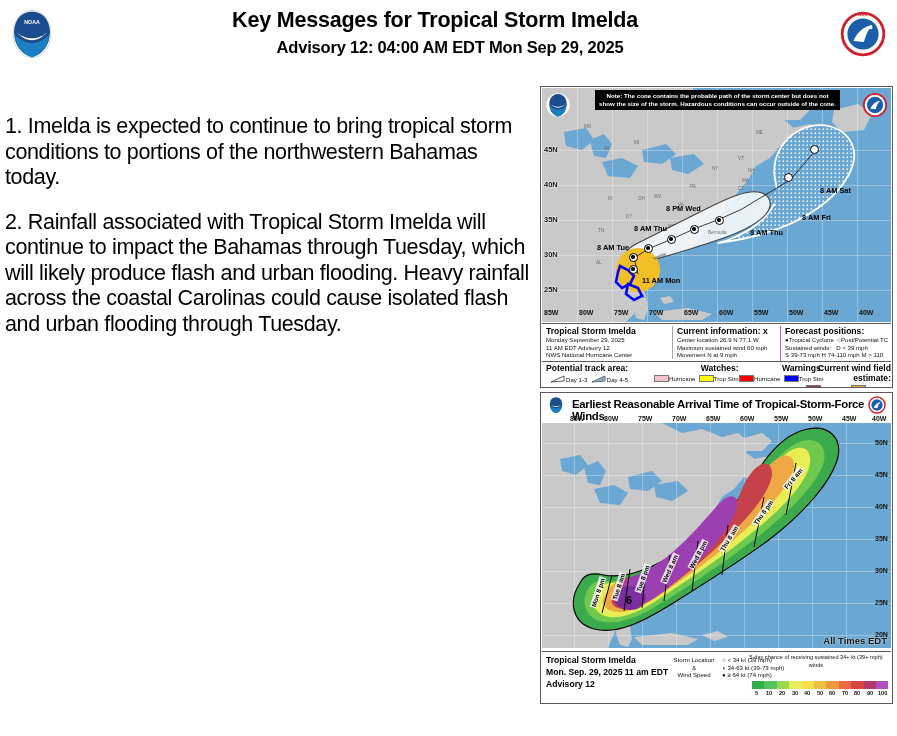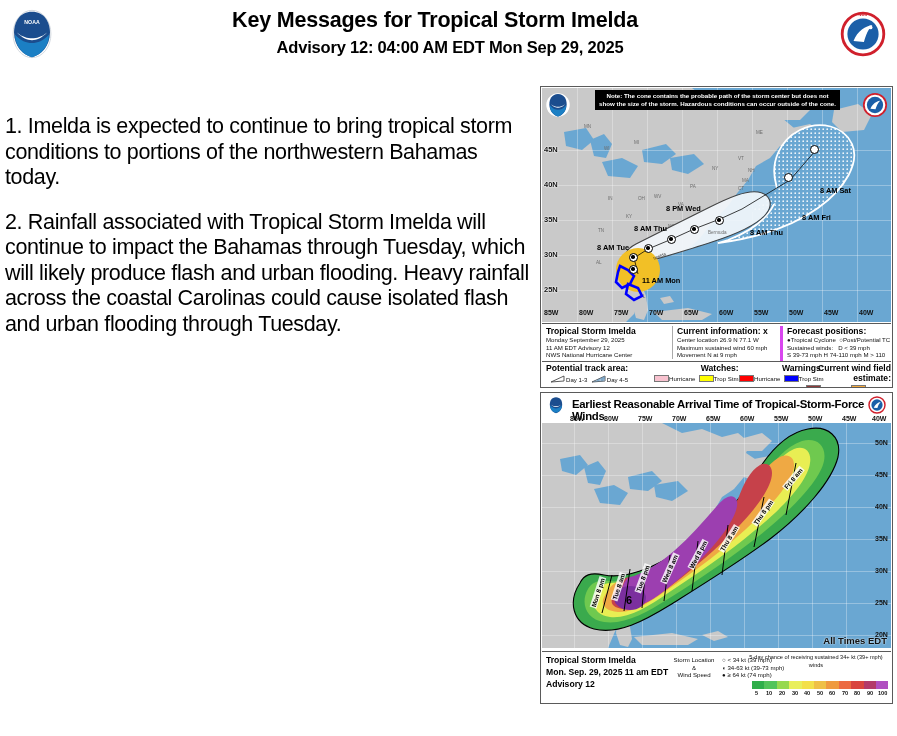--- a/index.html
+++ b/index.html
@@ -269,21 +269,21 @@
       </div>
       <div style="position:absolute;left:130px;top:2px;width:100px;border-left:1px solid #aaa;padding-left:4px">
         <div class="lg-h">
           <span>Current information:</span>
           <span>x</span>
         </div>
         <div class="lg-t">Center location 26.9 N 77.1 W</div>
         <div class="lg-t">Maximum sustained wind 60 mph</div>
         <div class="lg-t">Movement N at 9 mph</div>
       </div>
-      <div style="position:absolute;left:238px;top:2px;width:108px;border-left:3px solid #d946ef;padding-left:4px">
+      <div style="position:absolute;left:238px;top:2px;width:108px;border-left:1px solid #d946ef;padding-left:4px">
         <div class="lg-h">Forecast positions:</div>
         <div class="lg-t">
           <span>●</span><span>Tropical Cyclone</span>
           &nbsp;<span>○</span><span>Post/Potential TC</span>
         </div>
         <div class="lg-t">
           <span>Sustained winds:</span>
           &nbsp;&nbsp;<span>D &lt; 39 mph</span>
         </div>
         <div class="lg-t">

